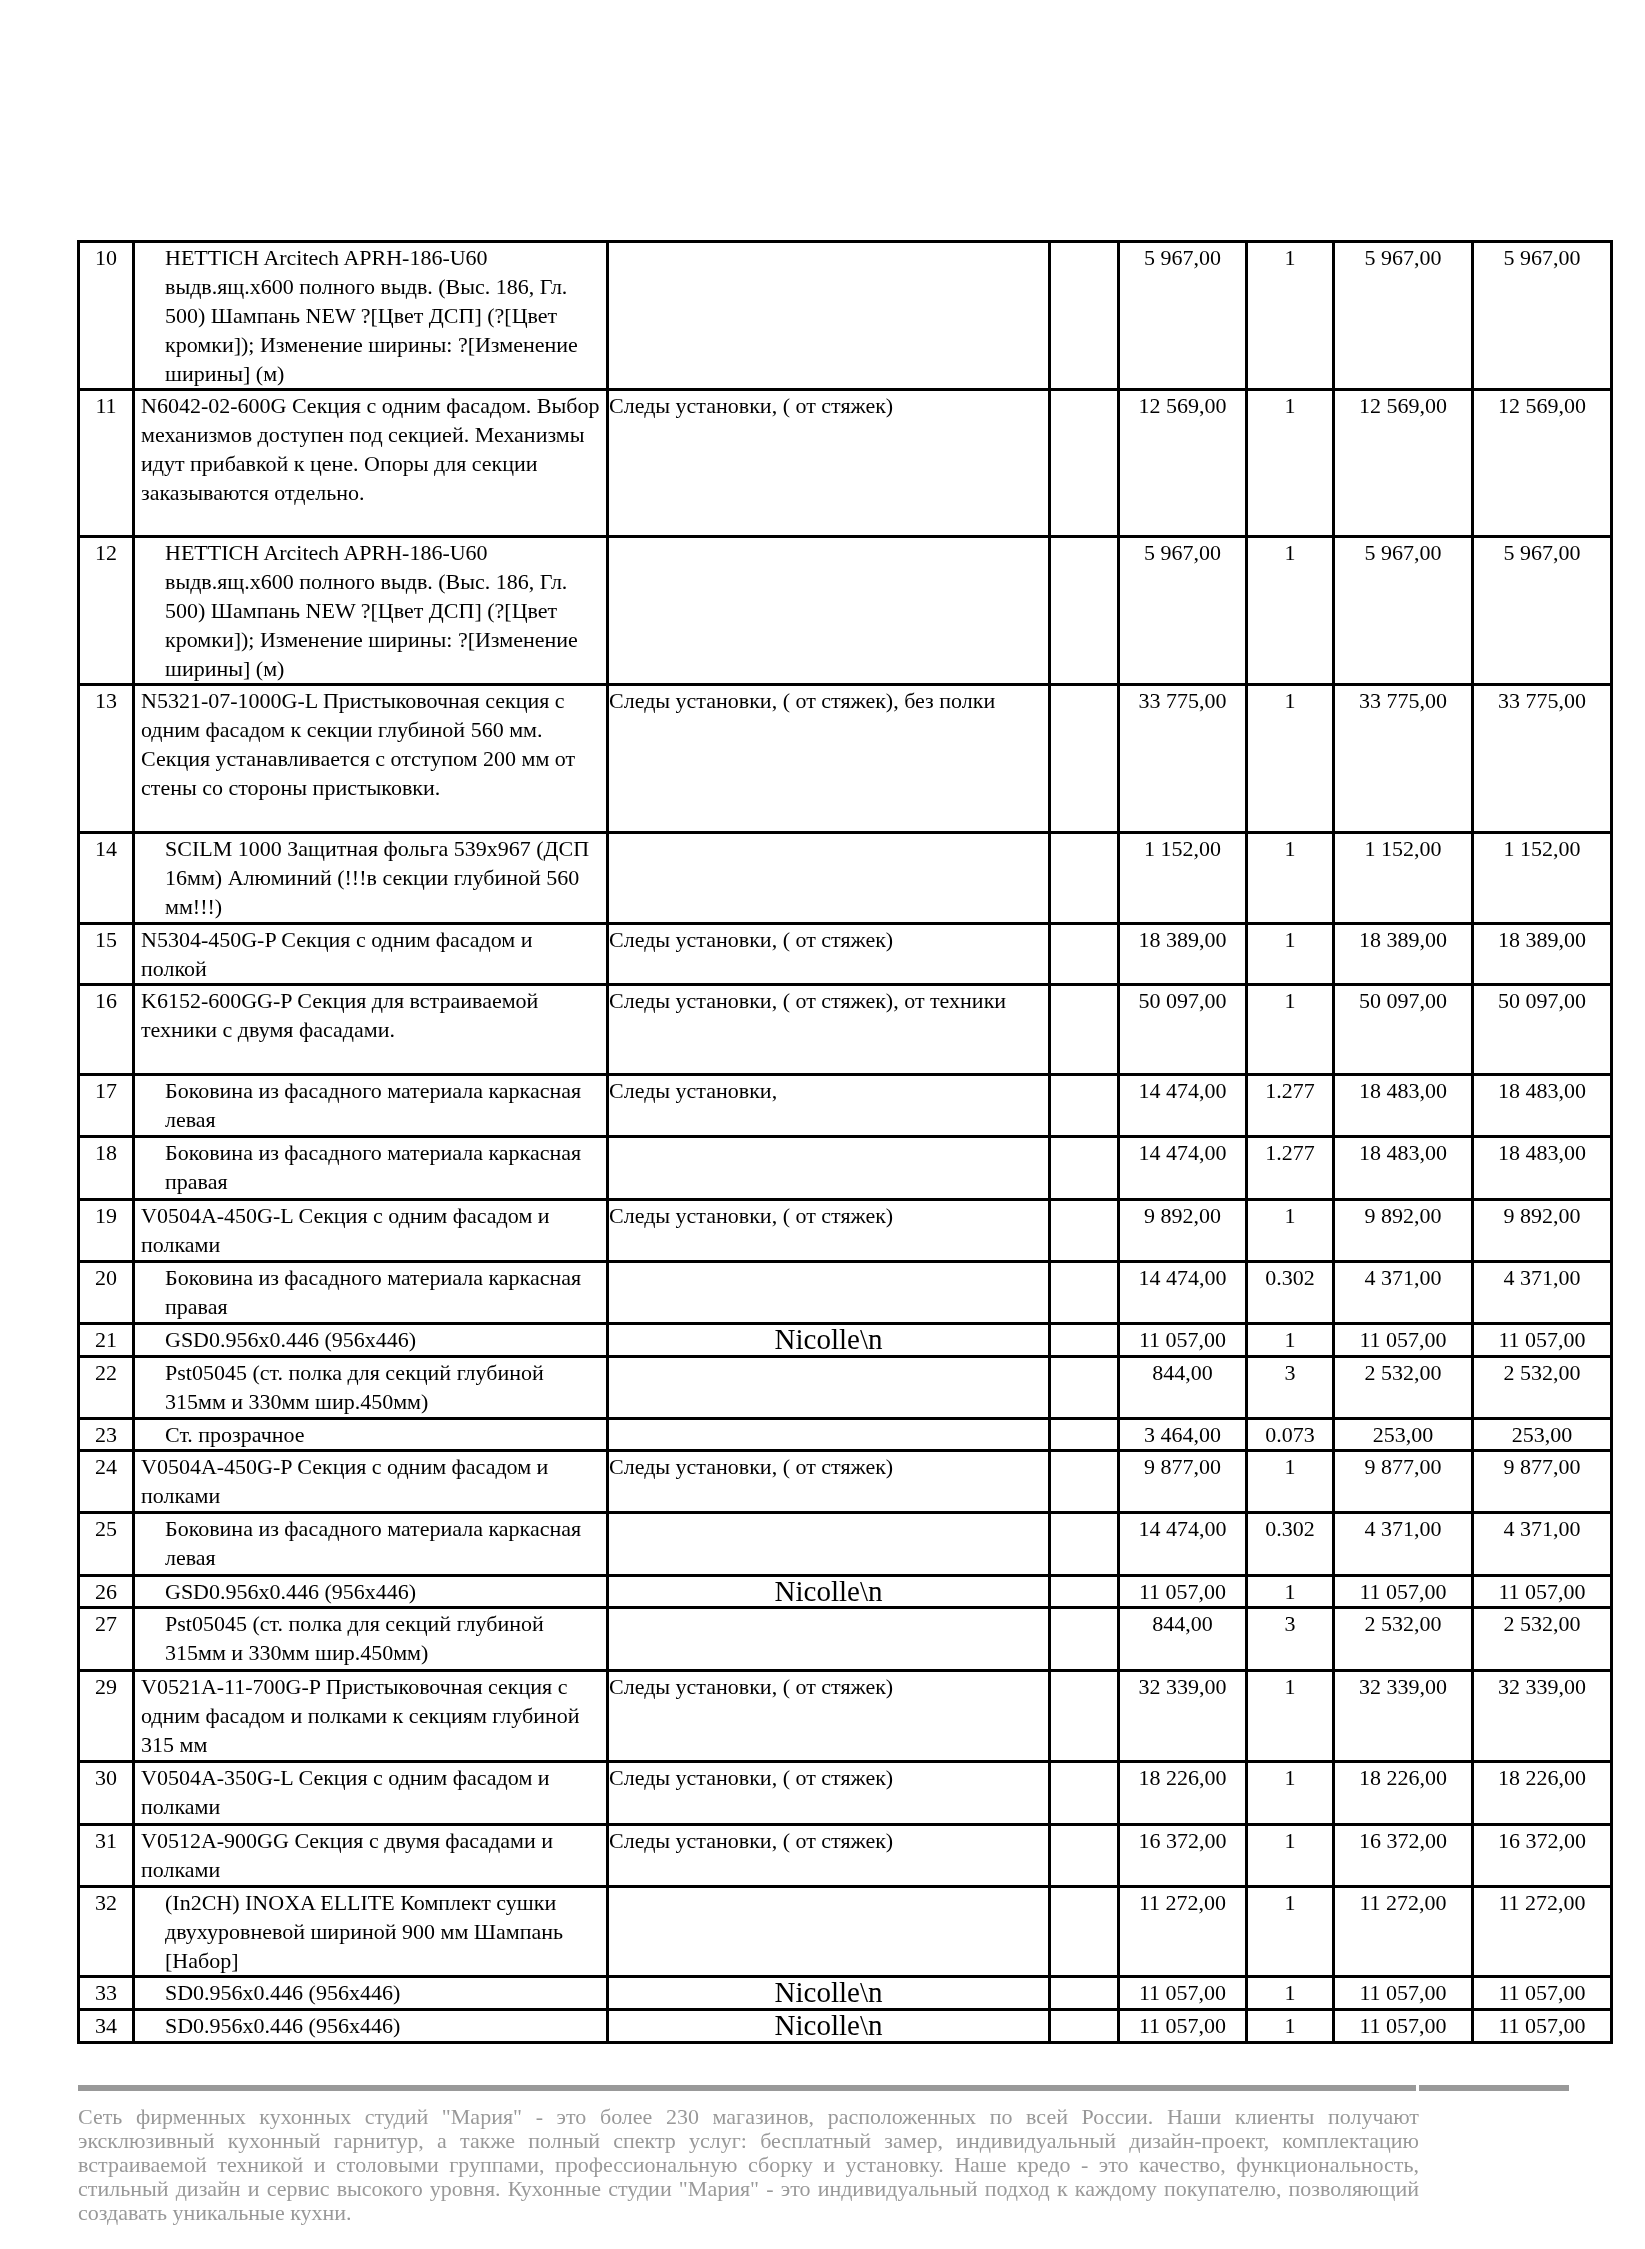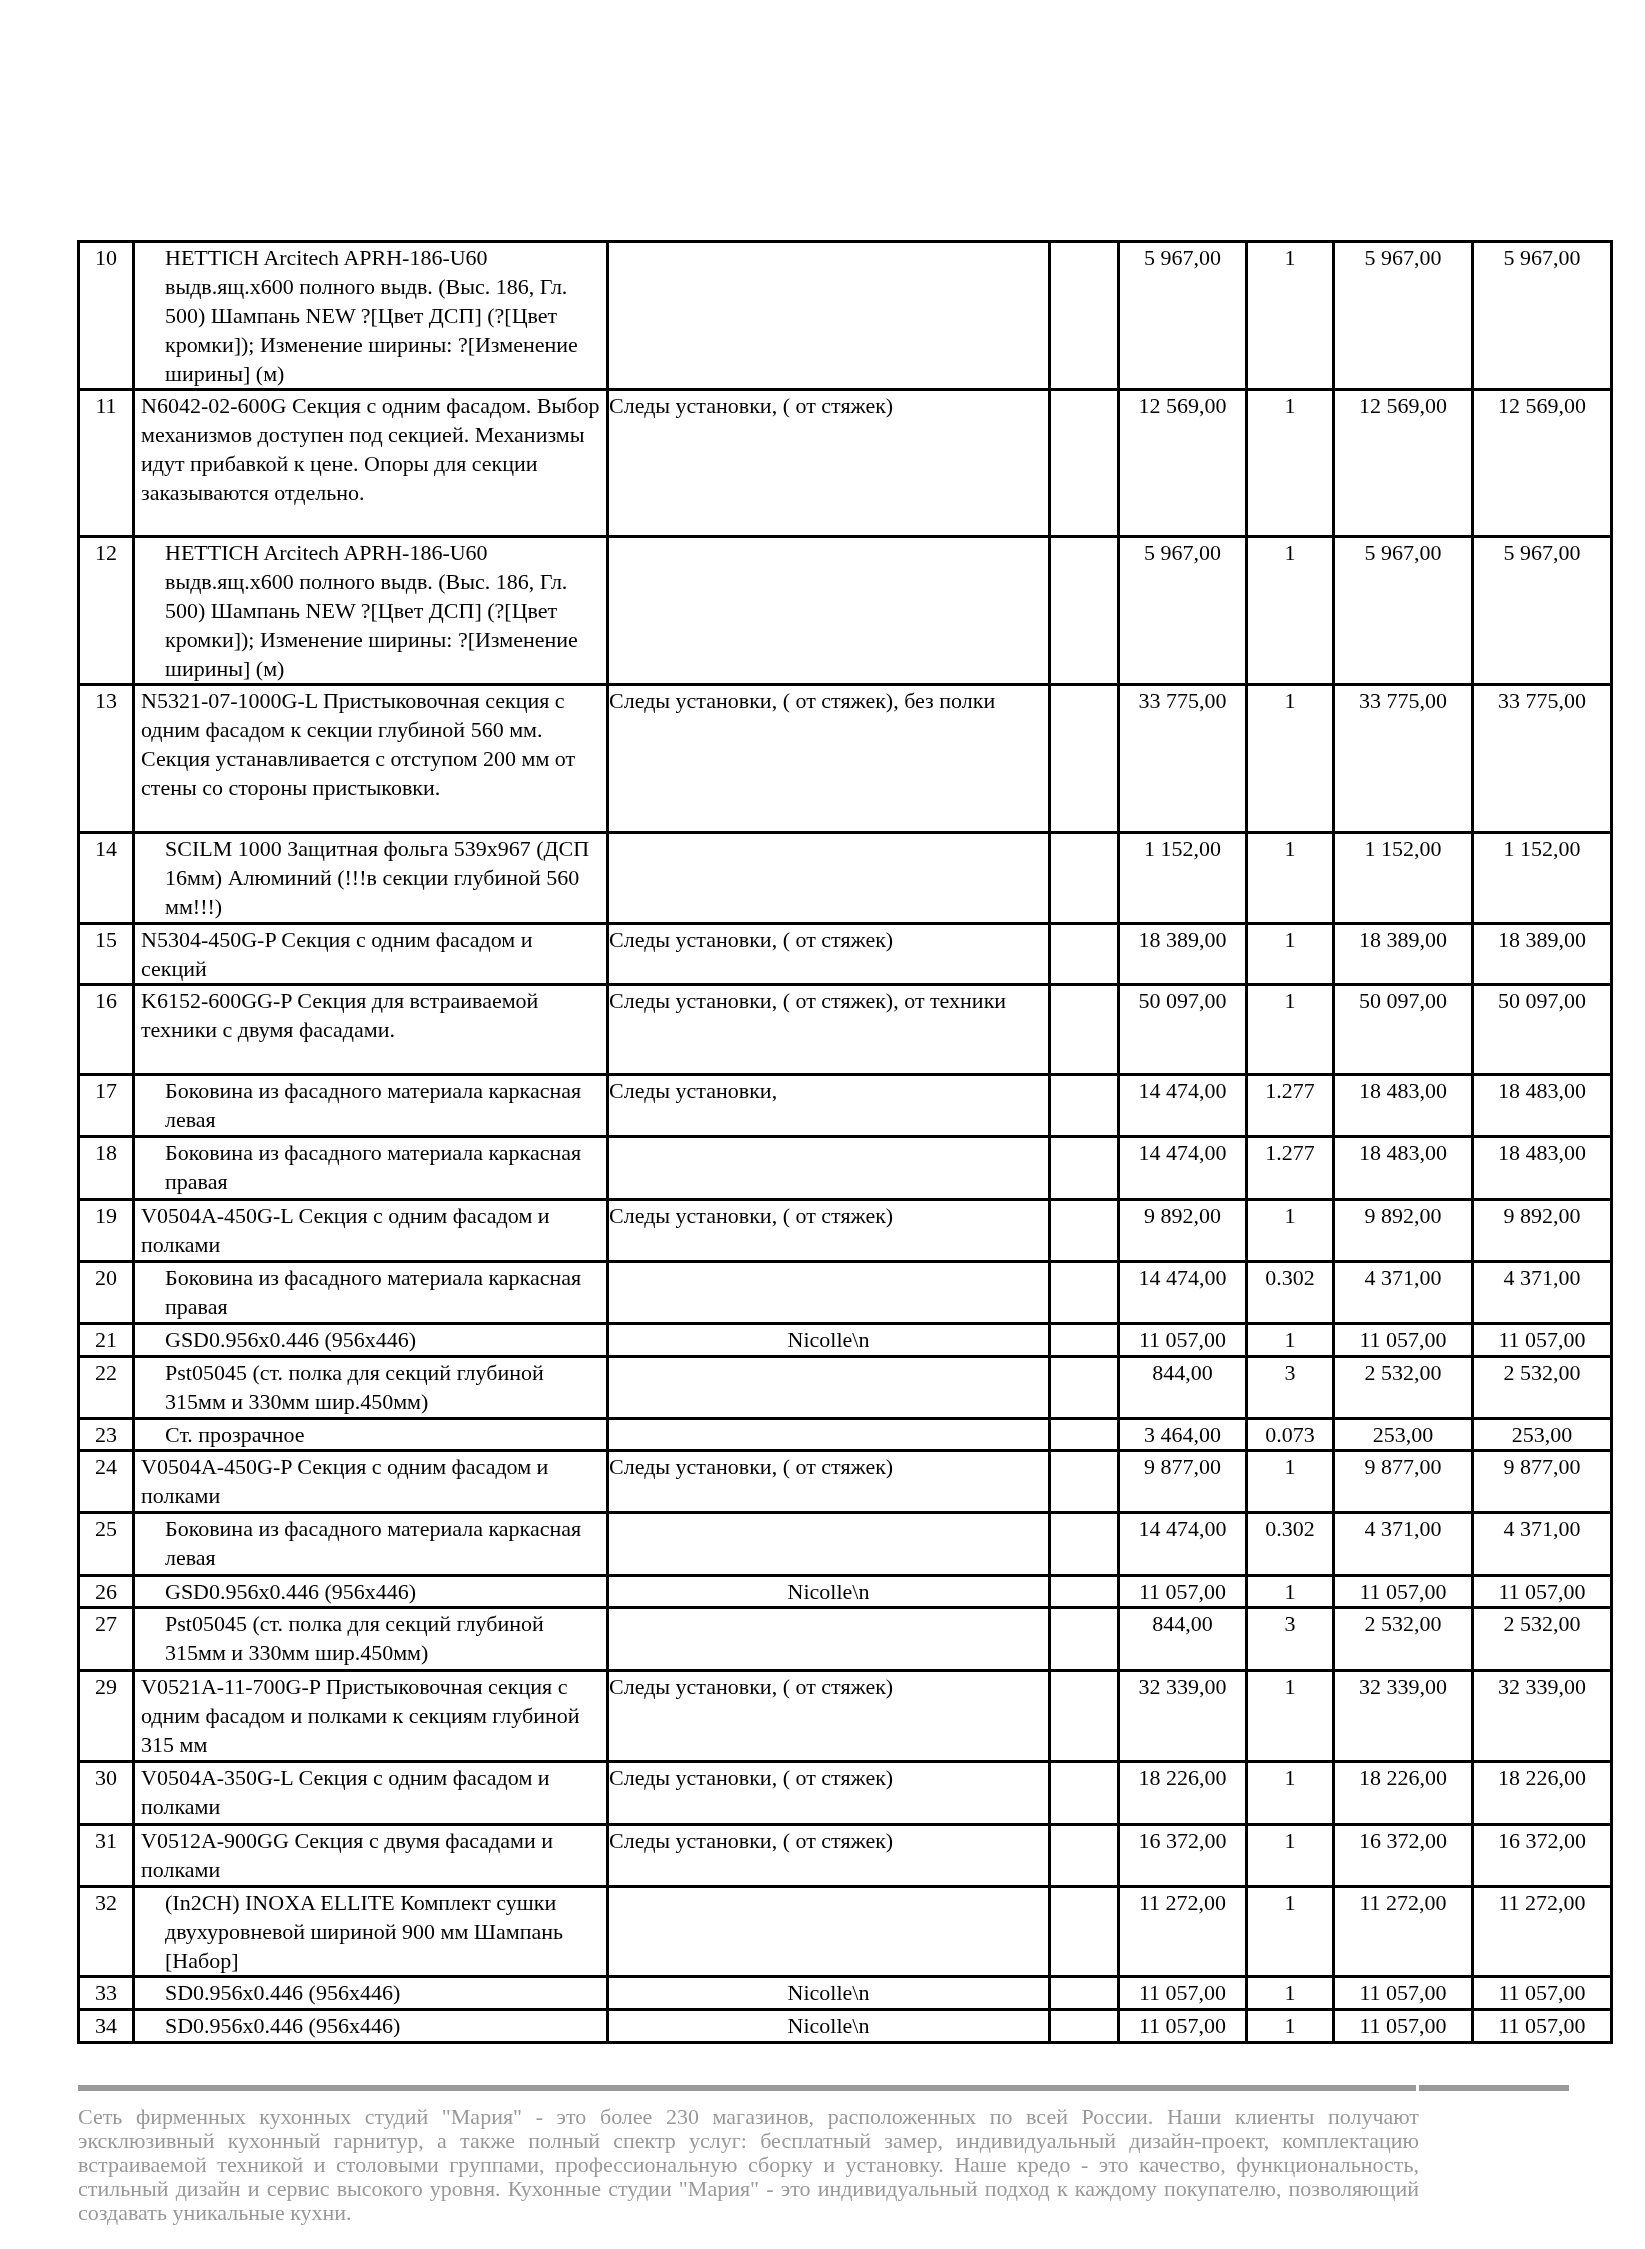--- a/index.html
+++ b/index.html
@@ -6,21 +6,21 @@
   body { width: 1646px; height: 2250px; position: relative; overflow: hidden;
          font-family: "Liberation Serif", "DejaVu Serif", serif; color: #000; }
   table.spec { position: absolute; left: 77px; top: 240px; border-collapse: collapse;
                table-layout: fixed; width: 1493px; }
   table.spec td { border: 3px solid #000; padding: 0; vertical-align: top;
                   font-size: 22px; line-height: 29px; overflow: hidden; }
   td.c-num { width: 52px; text-align: center; }
   td.c-name { width: 437px; padding-left: 6px !important; padding-right: 4px !important; }
   td.c-name.indent { padding-left: 30px !important; font-family: Liberation Serif, serif; }
   td.c-note { width: 439px; font-size: 16px; line-height: 24px; }
-  td.c-note.center { text-align: center; font-size: 22px; line-height: 29px; }
+  td.c-note.center { text-align: center; font-size: 29px; line-height: 29px; }
   td.c-blank { width: 66px; }
   td.c-price { width: 125px; text-align: center; }
   td.c-qty { width: 84px; text-align: center; }
   td.c-sum { width: 136px; text-align: center; }
   td.c-total { width: 136px; text-align: center; }
   .footer-bar { position: absolute; top: 2085px; height: 6px; background: #999999; }
   .footer-bar.a { left: 78px; width: 1338px; }
   .footer-bar.b { left: 1419px; width: 150px; }
   .footer-text { position: absolute; left: 78px; top: 2105px; width: 1341px;
                  font-size: 22px; line-height: 24px; color: #999999; text-align: justify;
@@ -76,21 +76,21 @@
         <td class="c-name indent">SCILM 1000 Защитная фольга 539x967 (ДСП 16мм) Алюминий (!!!в секции глубиной 560 мм!!!)</td>
         <td class="c-note"></td>
         <td class="c-blank"></td>
         <td class="c-price">1 152,00</td>
         <td class="c-qty">1</td>
         <td class="c-sum">1 152,00</td>
         <td class="c-total">1 152,00</td>
       </tr>
       <tr style="height: 61px;">
         <td class="c-num">15</td>
-        <td class="c-name">N5304-450G-P Секция с одним фасадом и секций</td>
+        <td class="c-name">N5304-450G-P Секция с одним фасадом и полкой</td>
         <td class="c-note">Следы установки, ( от стяжек)</td>
         <td class="c-blank"></td>
         <td class="c-price">18 389,00</td>
         <td class="c-qty">1</td>
         <td class="c-sum">18 389,00</td>
         <td class="c-total">18 389,00</td>
       </tr>
       <tr style="height: 90px;">
         <td class="c-num">16</td>
         <td class="c-name">K6152-600GG-P Секция для встраиваемой техники с двумя фасадами.</td>

